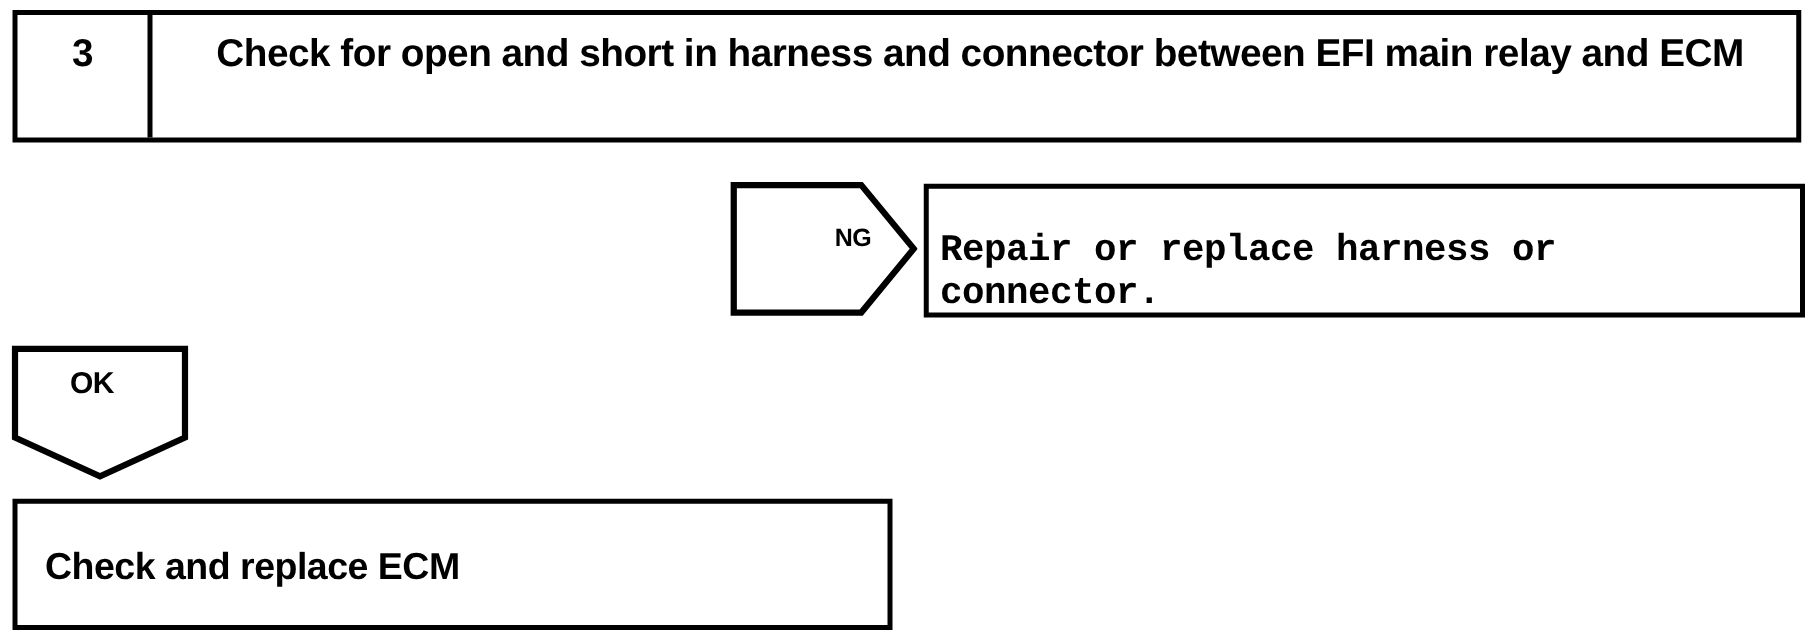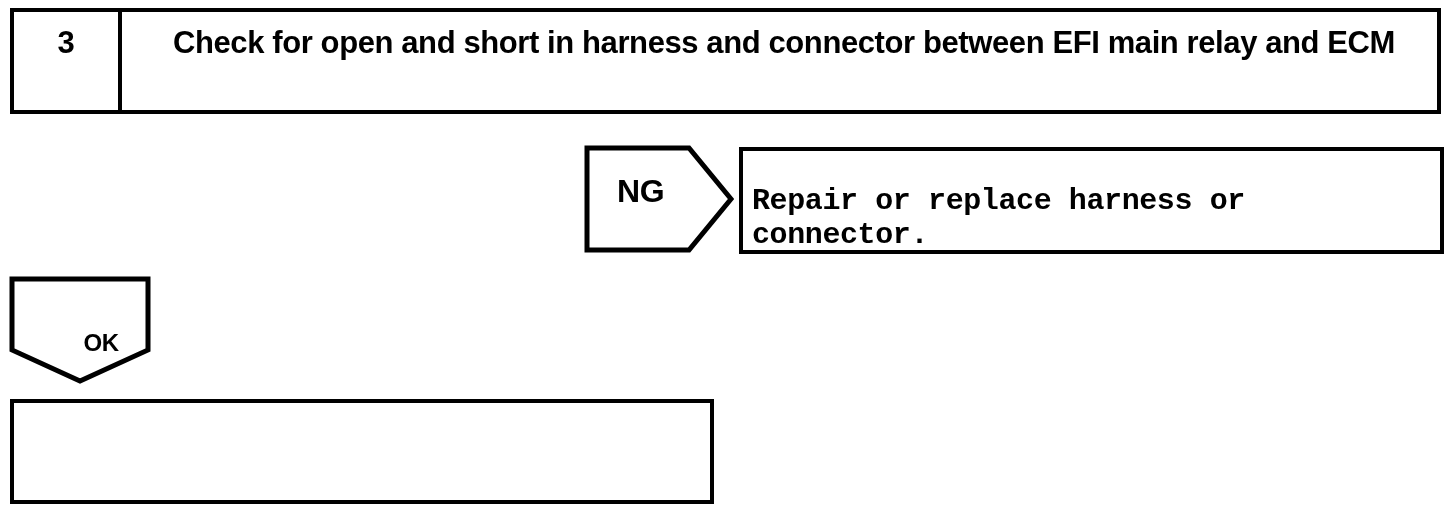--- a/index.html
+++ b/index.html
@@ -59,22 +59,22 @@
 
   
   #ng-shape {
     position: absolute;
     left: 584px; top: 145px;
     width: 150px; height: 108px;
   }
   #ng-shape svg { display: block; }
   #ng-label {
     left: 617px; top: 178px; width: 80px;
-    text-align: left;
-    font-size: 32px;
+    text-align: right;
+    font-size: 20px;
     line-height: 26px;
   }
 
   
   #repair-box { left: 739px; top: 147px; width: 705px; height: 107px; }
   #repair-text {
     left: 752px; top: 184px; width: 680px;
     font-size: 30px;
     line-height: 34px;
     font-family: Liberation Mono, monospace;
@@ -82,24 +82,23 @@
 
   
   #ok-shape {
     position: absolute;
     left: 9px; top: 276px;
     width: 142px; height: 108px;
   }
   #ok-shape svg { display: block; }
   #ok-label {
     left: 56px; top: 294px; width: 90px;
-    text-align: center;
+    text-align: left;
     font-size: 24px;
     line-height: 26px;
-    margin-top: 36px;
   }
 
   
   #result-box { left: 10px; top: 399px; width: 704px; height: 105px; }
   #result-text {
     left: 36px; top: 437px; width: 660px;
     font-size: 30px;
     line-height: 34px;
   }
 </style>
@@ -124,14 +123,15 @@
   <div class="txt" id="repair-text">Repair or replace harness or connector.</div>
 
   <div id="ok-shape">
     <svg width="142" height="108" viewBox="0 0 142 108" xmlns="http://www.w3.org/2000/svg">
       <polygon points="3,3 139,3 139,74 71,105 3,74" fill="#ffffff" stroke="#000000" stroke-width="5" stroke-linejoin="miter"></polygon>
     </svg>
   </div>
   <div class="txt" id="ok-label">OK</div>
 
   <div class="box" id="result-box"></div>
+  <div class="txt" id="result-text">Check and replace ECM</div>
 
 </div>
 
 </body></html>

